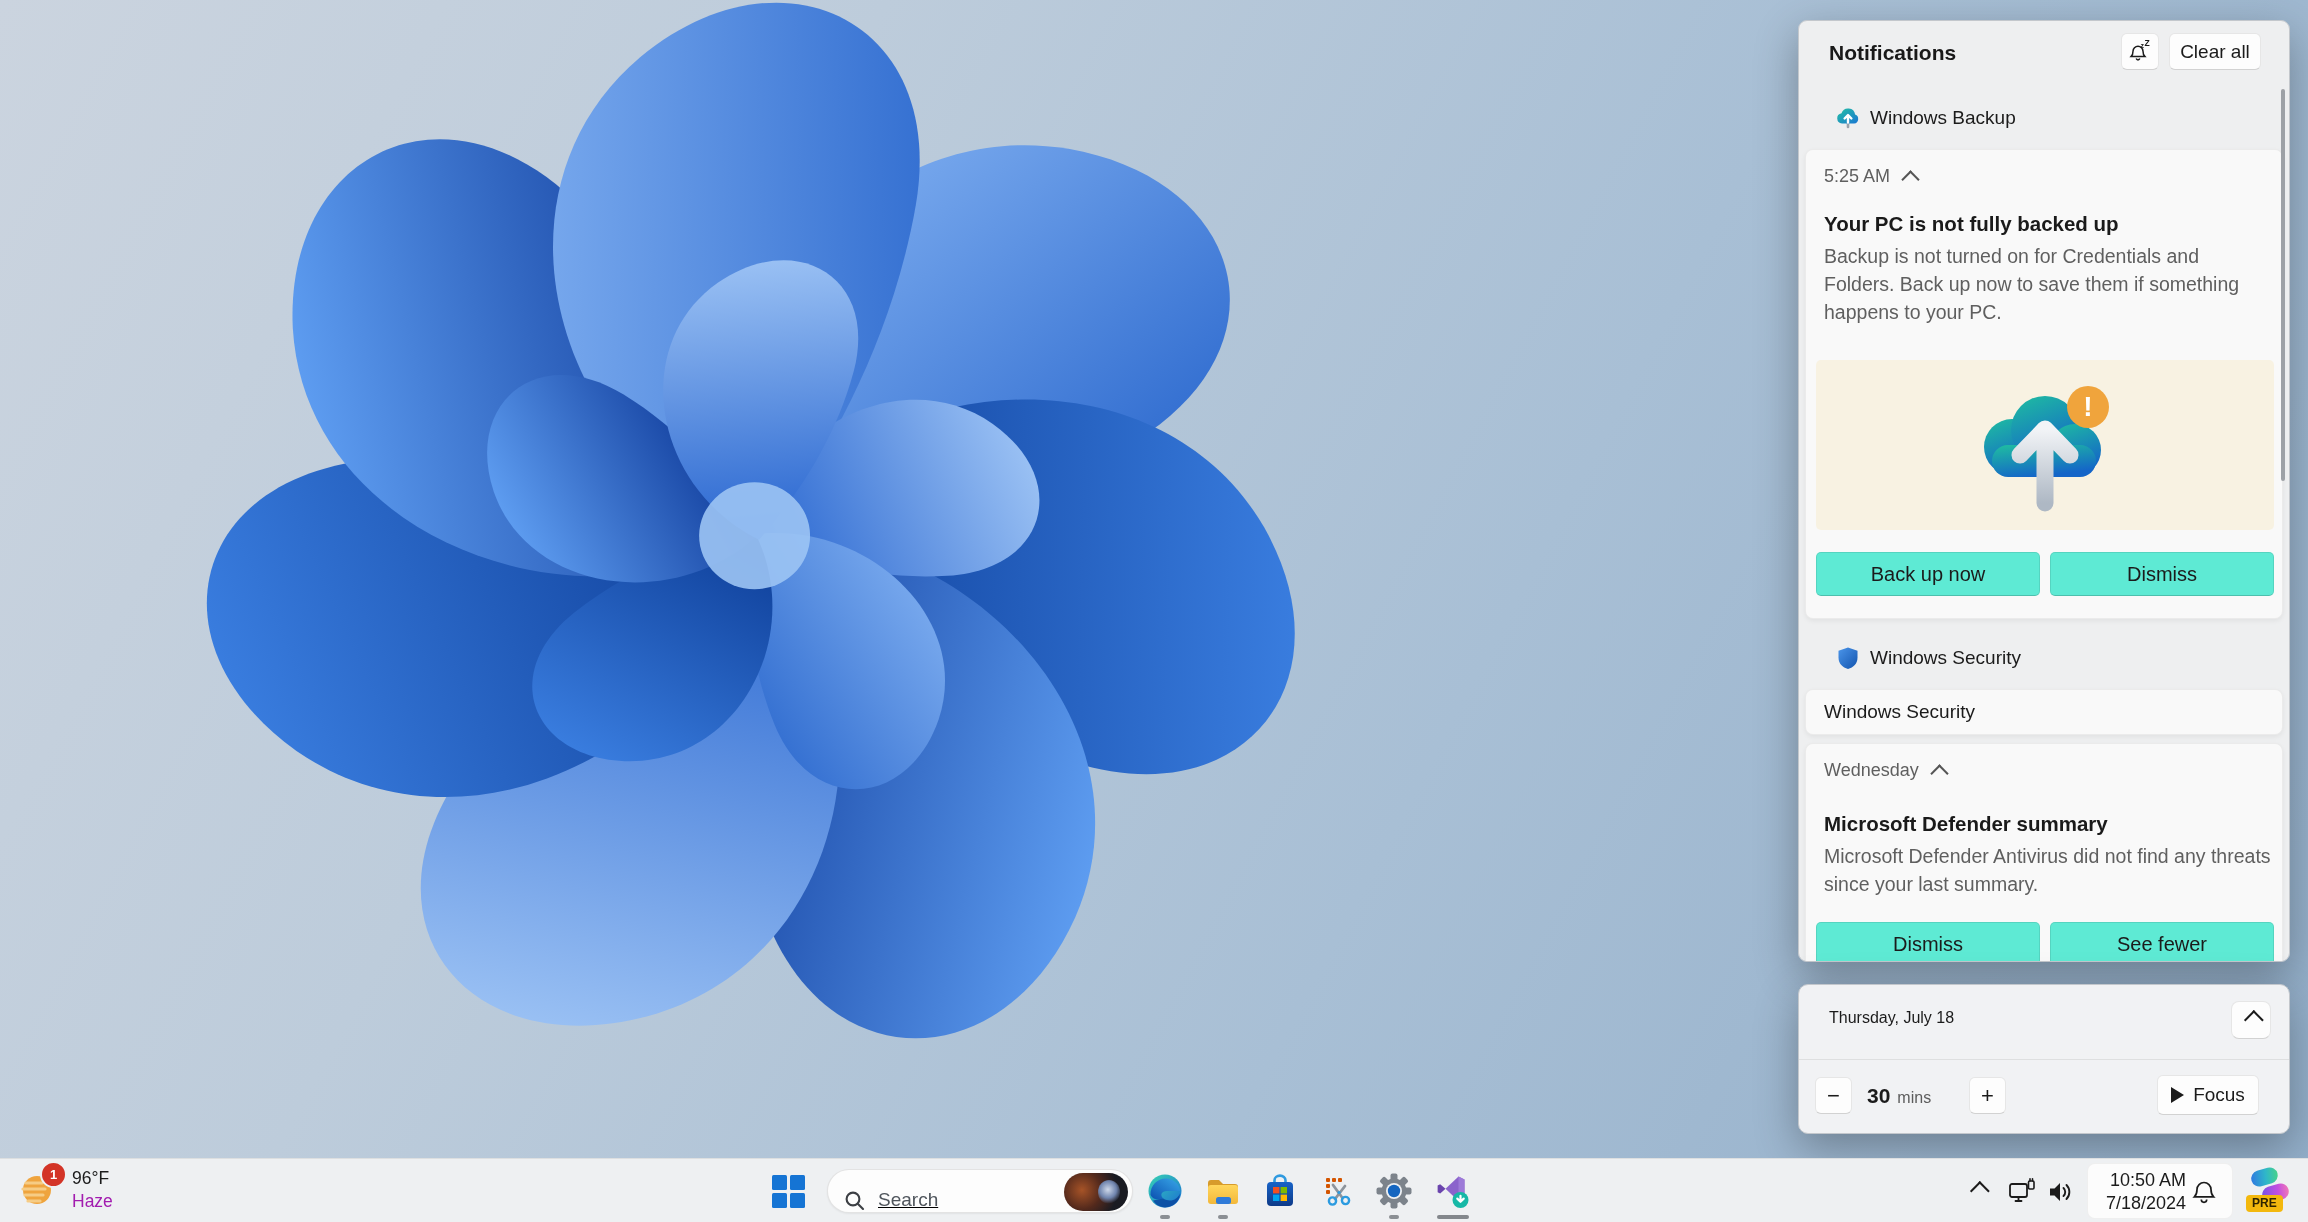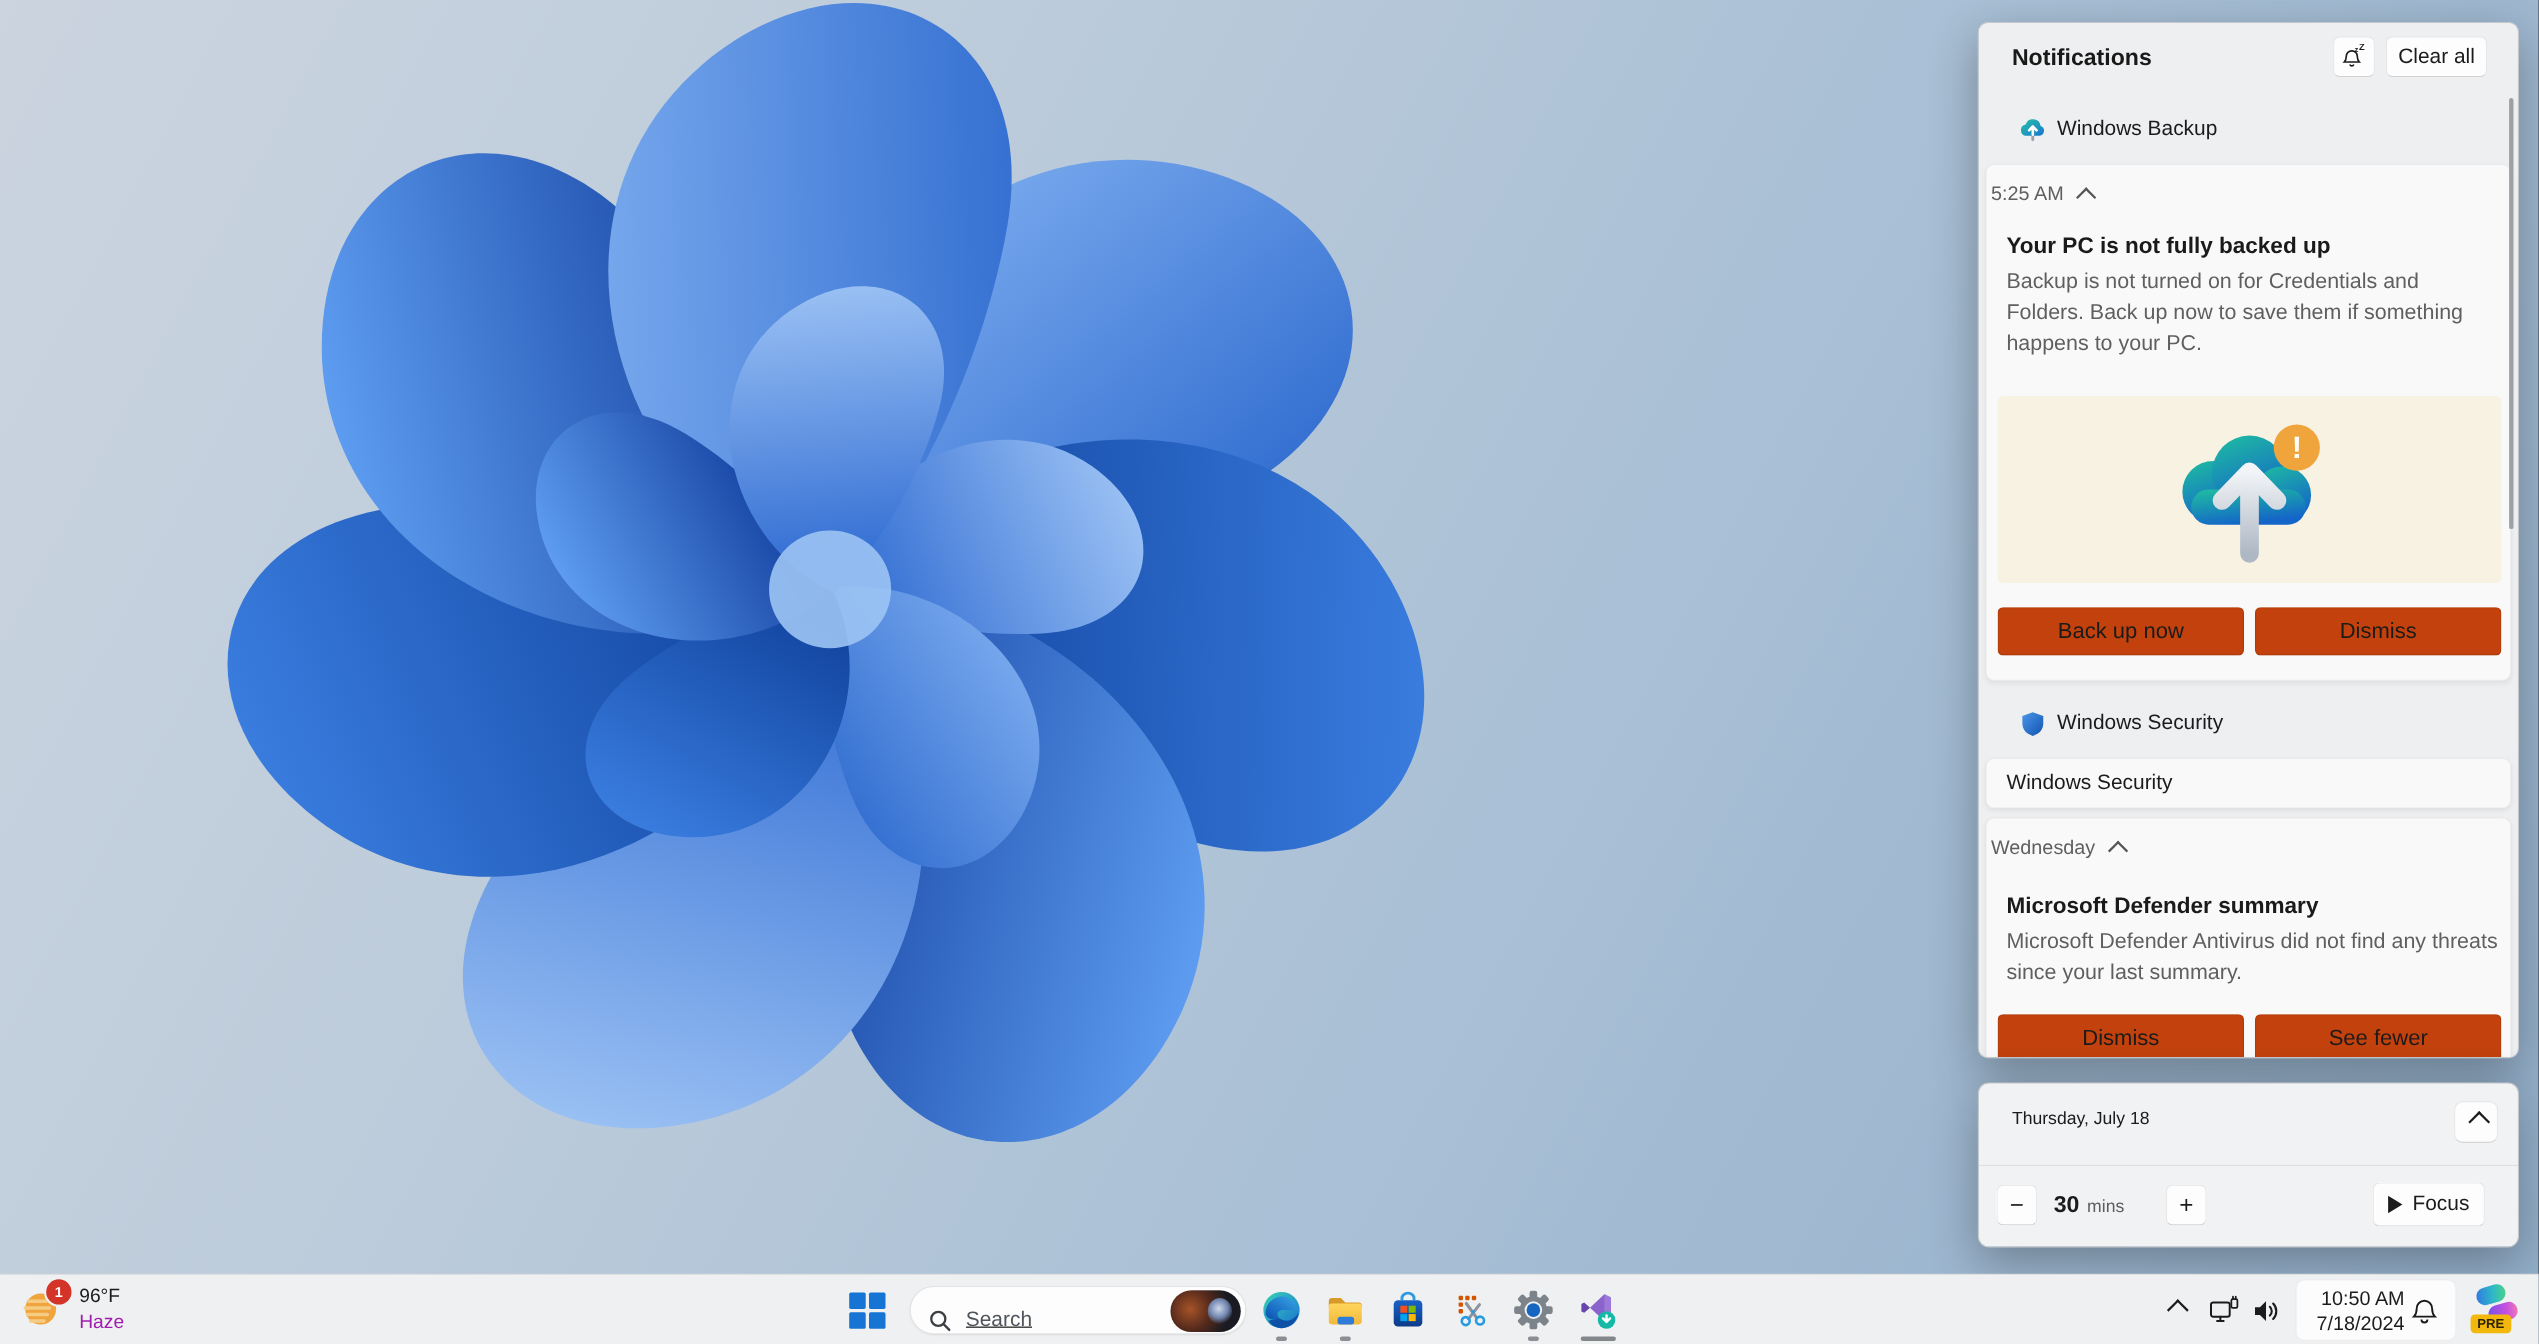--- a/index.html
+++ b/index.html
@@ -18,31 +18,31 @@
     background:#fdfdfd;border:1px solid rgba(0,0,0,.09);border-bottom-color:rgba(0,0,0,.17);
     border-radius:6px;box-sizing:border-box;cursor:pointer;}
   .dnd-btn{left:322px;top:12px;width:38px;height:37px;}
   .clear-btn{left:370px;top:12px;width:92px;height:37px;font-size:19px;color:#1b1b1b;}
   .group-row{position:absolute;left:0;width:100%;height:38px;display:flex;align-items:center;padding-left:18px;}
   .group-row .gr-icon{margin-left:18px;width:26px;height:26px;}
   .group-row .gr-label{margin-left:9px;font-size:19px;color:#1b1b1b;}
   .card{position:absolute;left:6px;width:478px;background:#f9f9f9;
     border:1px solid rgba(0,0,0,.055);border-radius:8px;box-sizing:border-box;
     box-shadow:0 2px 5px rgba(0,0,0,.06);}
-  .time-row{position:absolute;left:4px;top:16px;display:flex;align-items:center;
+  .time-row{position:absolute;left:18px;top:16px;display:flex;align-items:center;
     font-size:18px;color:#5f5f5f;}
   .chev{display:inline-block;width:11px;height:11px;border-top:2.2px solid #555;
     border-right:2.2px solid #555;transform:rotate(-45deg);margin-left:14px;margin-top:5px;}
   .n-title{position:absolute;left:18px;font-size:20.5px;font-weight:600;color:#1a1a1a;}
   .n-body{position:absolute;left:18px;font-size:19.5px;line-height:28px;color:#5f5f5f;}
   .illus{position:absolute;left:10px;top:210px;width:458px;height:170px;border-radius:5px;
     background:#f8f2e2;display:flex;align-items:center;justify-content:center;}
   .btn-row{position:absolute;left:10px;width:458px;display:flex;gap:10px;}
   .nbtn{flex:1;height:44px;display:flex;align-items:center;justify-content:center;
-    background:#c2410c;border:1px solid rgba(0,0,0,.09);border-bottom-color:rgba(0,0,0,.18);
+    background:#5eead4;border:1px solid rgba(0,0,0,.09);border-bottom-color:rgba(0,0,0,.18);
     border-radius:5px;font-size:20px;color:#1b1b1b;box-sizing:border-box;cursor:pointer;}
   .collapsed-card{height:46px;display:flex;align-items:center;}
   .collapsed-card span{margin-left:18px;font-size:19px;color:#1b1b1b;}
   .scrollbar{position:absolute;right:4px;top:68px;width:4px;height:392px;border-radius:2px;
     background:#9da1a6;}
   
   .cal-panel{left:1798px;top:984px;width:490px;height:148px;border-radius:10px;background:#f1f2f4;}
   .cal-date{position:absolute;left:30px;top:24px;font-size:16px;color:#1b1b1b;}
   .cal-collapse{left:432px;top:16px;width:40px;height:38px;border-radius:8px;}
   .cal-divider{position:absolute;left:0;top:74px;width:100%;height:1px;background:rgba(0,0,0,.08);}

